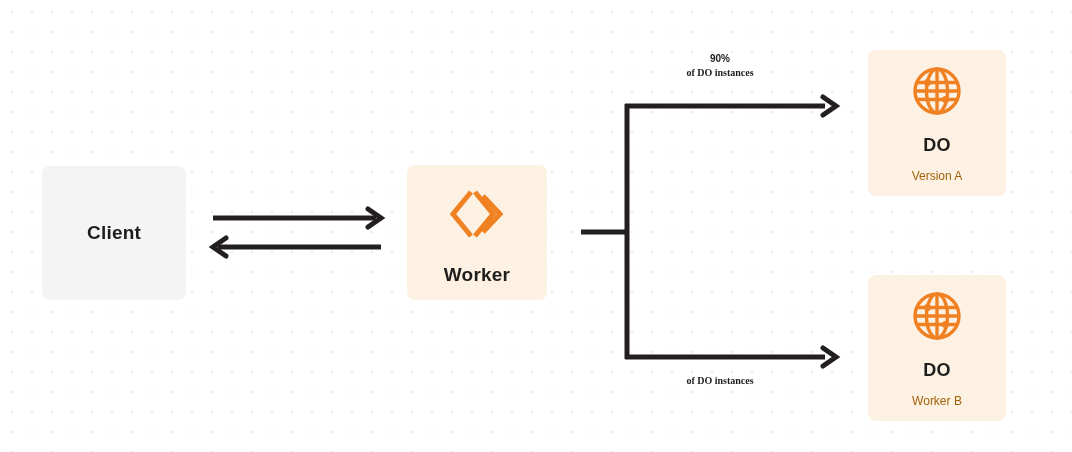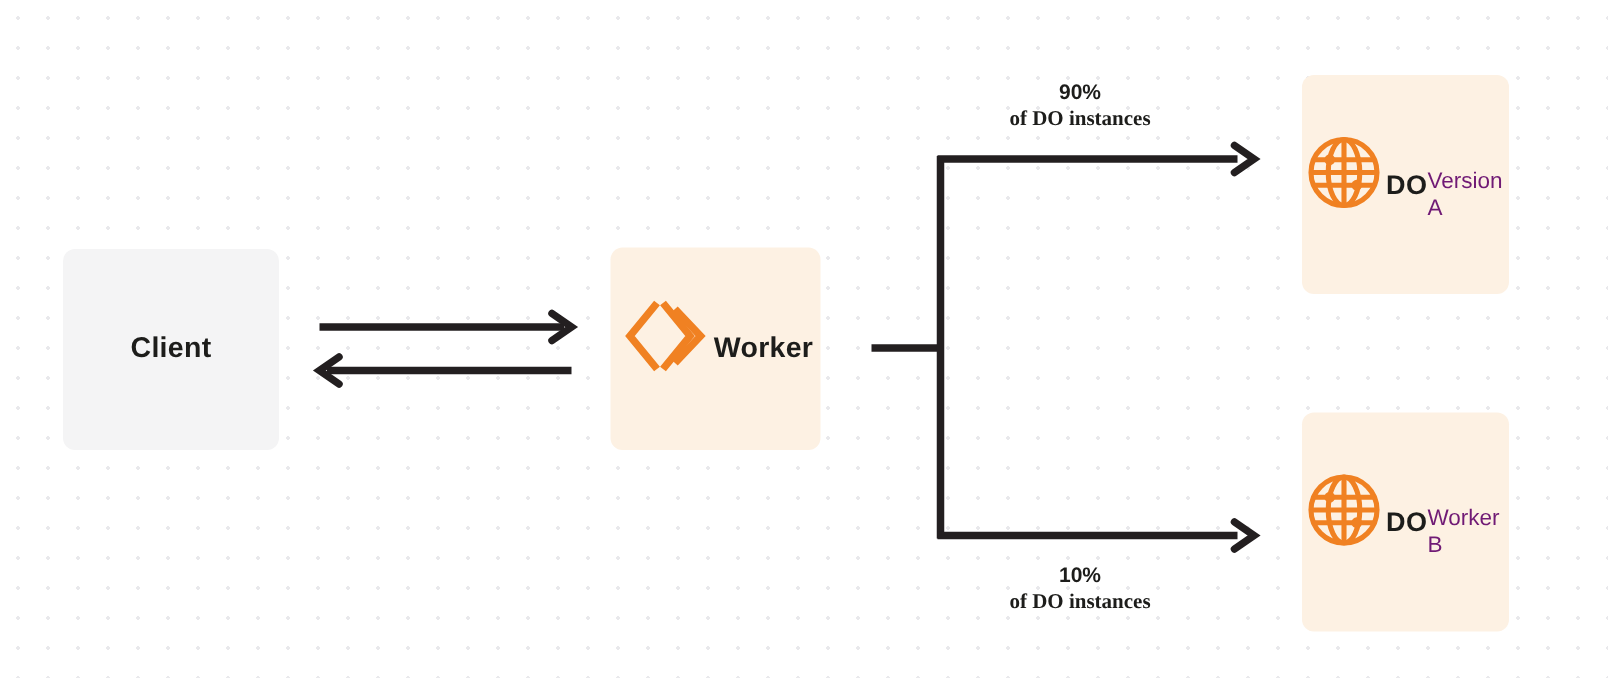--- a/index.html
+++ b/index.html
@@ -21,21 +21,21 @@
     background-color: #ffffff;
     background-image: radial-gradient(circle, #e9e9ec 1.1px, rgba(255,255,255,0) 1.3px);
     background-size: 20px 20px;
     background-position: 2px 2px;
   }
 
   .node {
     position: absolute;
     box-sizing: border-box;
     display: flex;
-    flex-direction: row;
+    flex-direction: column;
     align-items: center;
     justify-content: center;
     border-radius: 8px;
   }
 
   
   #client-node {
     left: 42px;
     top: 166px;
     width: 144px;
@@ -83,41 +83,41 @@
   }
   .do-node .node-title {
     font-size: 18px;
     font-weight: bold;
     color: #1d1d1b;
     letter-spacing: 0.3px;
     line-height: 1.15;
   }
   .do-node .node-sub {
     margin-top: 13px;
-    font-size: 15px;
+    font-size: 12px;
     font-weight: normal;
-    color: #701a75;
+    color: #a16207;
     line-height: 1.2;
   }
 
   
   .connector-layer {
     position: absolute;
     left: 0;
     top: 0;
     width: 1072px;
     height: 452px;
     pointer-events: none;
   }
 
   
   .edge-label {
     position: absolute;
     text-align: center;
-    font-size: 14px;
+    font-size: 10px;
     font-weight: bold;
     color: #1d1d1b;
     line-height: 1.35;
     white-space: nowrap;
   }
   #label-top {
     left: 655px;
     top: 52px;
     width: 130px;
   }
@@ -226,17 +226,16 @@
     <span class="node-title">DO</span>
     <span class="node-sub">Worker B</span>
   </div>
 
   <div class="edge-label" id="label-top">
     <span class="pct">90%</span>
     <span class="desc">of DO instances</span>
   </div>
 
   <div class="edge-label" id="label-bottom">
-    <span class="pct">10%</span>
     <span class="desc">of DO instances</span>
   </div>
 
 </div>
 
 </body></html>

